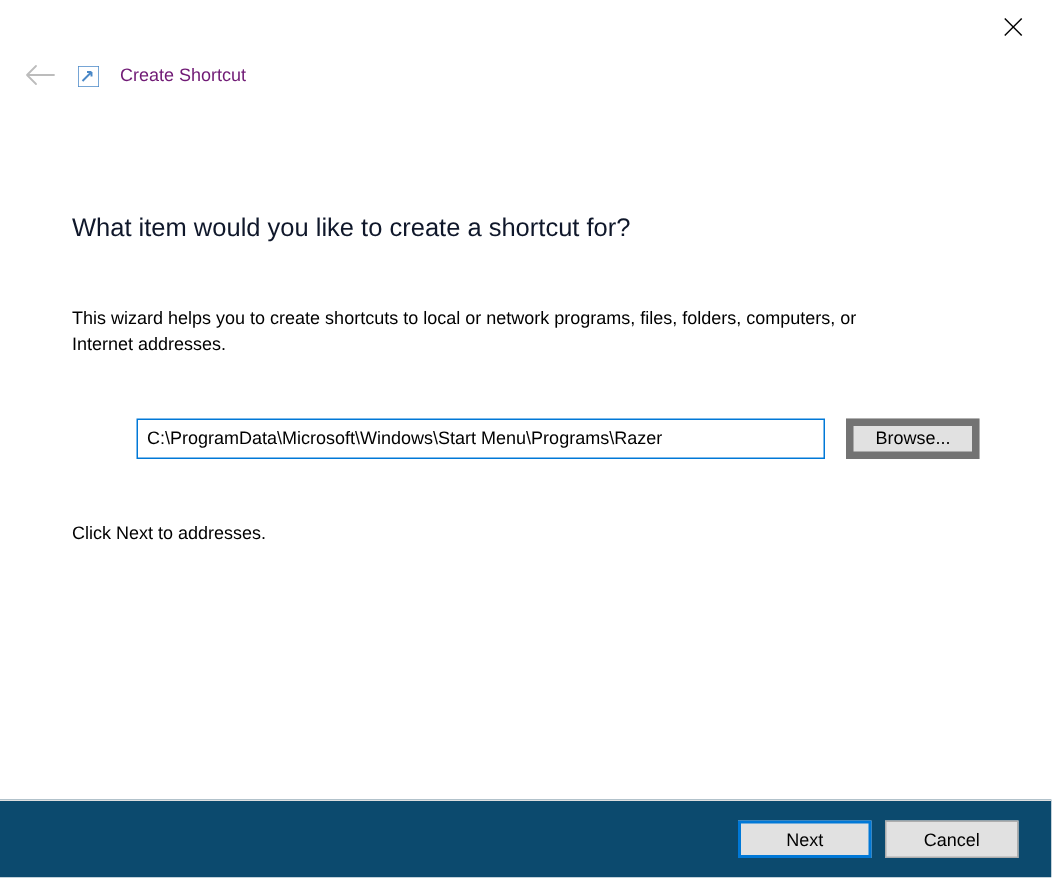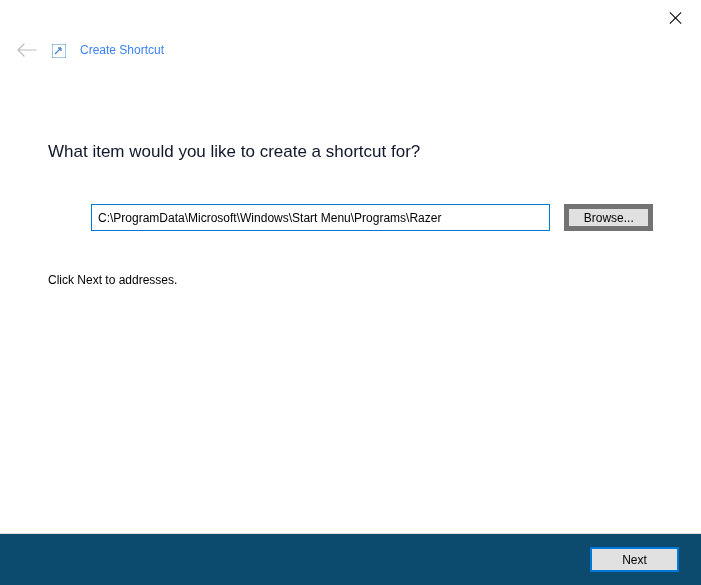--- a/index.html
+++ b/index.html
@@ -57,21 +57,21 @@
     }
     .shortcut-icon {
       width: 14px;
       height: 14px;
       position: relative;
       margin-top: 2px;
     }
     .shortcut-icon svg { display: block; }
     .window-title {
       font-size: 12px;
-      color: #3b82f6;
+      color: #701a75;
     }
     .content {
       padding: 40px 48px 0 48px;
     }
     .main-heading {
       font-size: 17px;
       color: #0f172a;
       font-weight: 400;
       margin-bottom: 42px;
       margin-top: 38px;
@@ -164,22 +164,24 @@
     <svg width="14" height="14" viewBox="0 0 14 14">
       <rect x="0" y="0" width="14" height="14" fill="#fff" stroke="#4a88c7" stroke-width="1"></rect>
       <path d="M3 10 L9 4 M9 4 L6 4 M9 4 L9 7" stroke="#4a88c7" stroke-width="1.3" fill="none"></path>
     </svg>
   </div>
   <div class="window-title">Create Shortcut</div>
 </div>
 
 <div class="content">
   <h1 class="main-heading">What item would you like to create a shortcut for?</h1>
+  <p class="intro-text">This wizard helps you to create shortcuts to local or network programs, files, folders, computers, or Internet addresses.</p>
   <div class="input-row">
     <input type="text" class="location-input" value="C:\ProgramData\Microsoft\Windows\Start Menu\Programs\Razer" style="">
     <button class="browse-btn">Browse...</button>
   </div>
   <p class="continue-text">Click Next to addresses.</p>
 </div>
 
 <div class="footer">
   <button class="footer-btn btn-next">Next</button>
+  <button class="footer-btn btn-cancel">Cancel</button>
 </div>
 
 </body></html>

